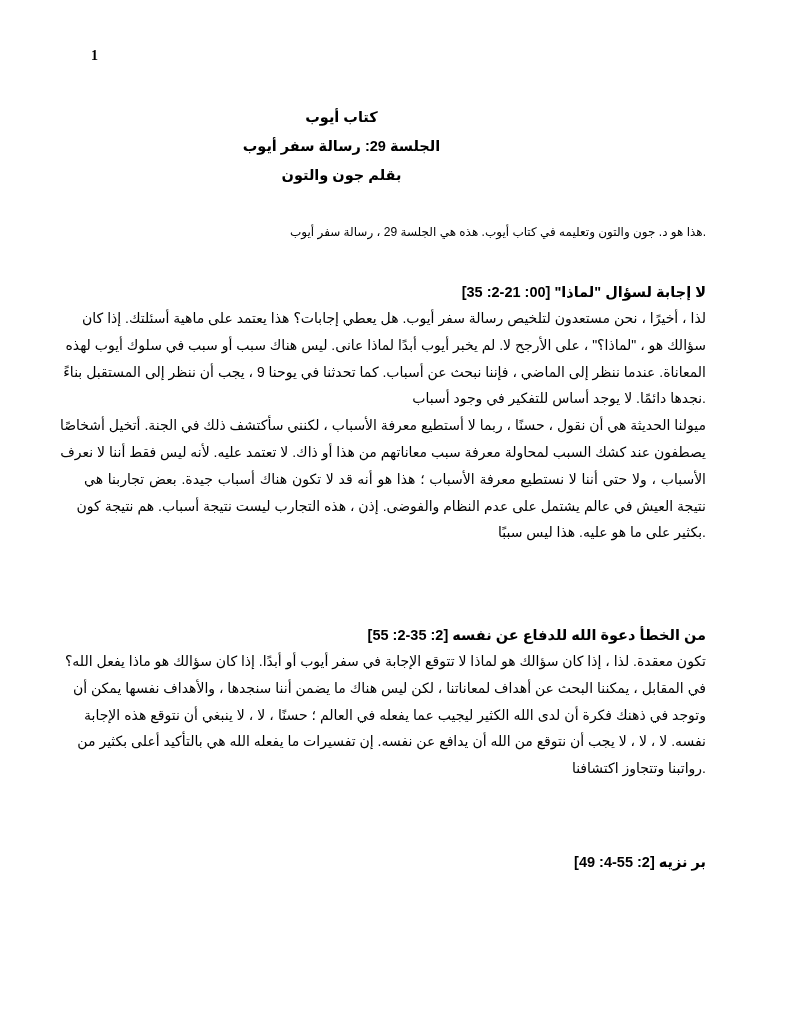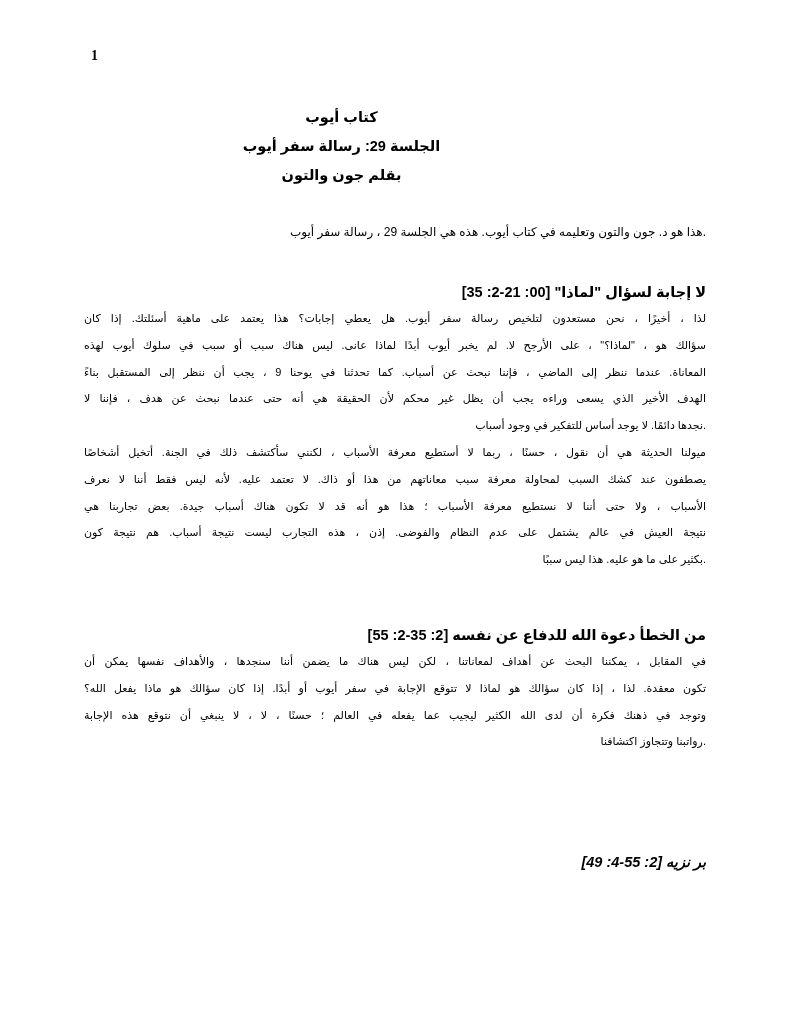--- a/index.html
+++ b/index.html
@@ -52,21 +52,21 @@
       direction: rtl;
     }
     .heading {
       font-size: 14.5px;
       font-weight: bold;
       line-height: 26px;
       text-align: right;
       white-space: nowrap;
     }
     .para-line {
-      font-size: 11px;
+      font-size: 14px;
       line-height: 26.8px;
       height: 26.8px;
       white-space: nowrap;
       text-align: justify;
       text-align-last: justify;
     }
     .para-line.last {
       text-align-last: right;
     }
   </style>
@@ -83,34 +83,34 @@
     <div class="title-line">بقلم جون والتون</div>
   </div>
 
   <div class="intro">.هذا هو د. جون والتون وتعليمه في كتاب أيوب. هذه هي الجلسة 29 ، رسالة سفر أيوب</div>
 
   <div class="section" style="top: 279px;">
     <div class="heading">لا إجابة لسؤال "لماذا" [00: 21-2: 35]</div>
     <div class="para-line">لذا ، أخيرًا ، نحن مستعدون لتلخيص رسالة سفر أيوب. هل يعطي إجابات؟ هذا يعتمد على ماهية أسئلتك. إذا كان</div>
     <div class="para-line">سؤالك هو ، "لماذا؟" ، على الأرجح لا. لم يخبر أيوب أبدًا لماذا عانى. ليس هناك سبب أو سبب في سلوك أيوب لهذه</div>
     <div class="para-line">المعاناة. عندما ننظر إلى الماضي ، فإننا نبحث عن أسباب. كما تحدثنا في يوحنا 9 ، يجب أن ننظر إلى المستقبل بناءً</div>
-    <div class="para-line">الهدف الأخير الذي يسعى وراءه يجب أن يظل غير محكم لأن الحقيقة هي أنه حتى عندما نبحث عن هدف ، فإننا لا</div>
     <div class="para-line last">.نجدها دائمًا. لا يوجد أساس للتفكير في وجود أسباب</div>
     <div class="para-line">ميولنا الحديثة هي أن نقول ، حسنًا ، ربما لا أستطيع معرفة الأسباب ، لكنني سأكتشف ذلك في الجنة. أتخيل أشخاصًا</div>
     <div class="para-line">يصطفون عند كشك السبب لمحاولة معرفة سبب معاناتهم من هذا أو ذاك. لا تعتمد عليه. لأنه ليس فقط أننا لا نعرف</div>
     <div class="para-line">الأسباب ، ولا حتى أننا لا نستطيع معرفة الأسباب ؛ هذا هو أنه قد لا تكون هناك أسباب جيدة. بعض تجاربنا هي</div>
     <div class="para-line">نتيجة العيش في عالم يشتمل على عدم النظام والفوضى. إذن ، هذه التجارب ليست نتيجة أسباب. هم نتيجة كون</div>
     <div class="para-line last">.بكثير على ما هو عليه. هذا ليس سببًا</div>
   </div>
 
   <div class="section" style="top: 622px;">
     <div class="heading">من الخطأ دعوة الله للدفاع عن نفسه [2: 35-2: 55]</div>
+    <div class="para-line">تكون معقدة. لذا ، إذا كان سؤالك هو لماذا لا تتوقع الإجابة في سفر أيوب أو أبدًا. إذا كان سؤالك هو ماذا يفعل الله؟</div>
     <div class="para-line">في المقابل ، يمكننا البحث عن أهداف لمعاناتنا ، لكن ليس هناك ما يضمن أننا سنجدها ، والأهداف نفسها يمكن أن</div>
-    <div class="para-line">تكون معقدة. لذا ، إذا كان سؤالك هو لماذا لا تتوقع الإجابة في سفر أيوب أو أبدًا. إذا كان سؤالك هو ماذا يفعل الله؟</div>
     <div class="para-line">وتوجد في ذهنك فكرة أن لدى الله الكثير ليجيب عما يفعله في العالم ؛ حسنًا ، لا ، لا ينبغي أن نتوقع هذه الإجابة</div>
+    <div class="para-line">نفسه. لا ، لا ، لا يجب أن نتوقع من الله أن يدافع عن نفسه. إن تفسيرات ما يفعله الله هي بالتأكيد أعلى بكثير من</div>
     <div class="para-line last">.رواتبنا وتتجاوز اكتشافنا</div>
   </div>
 
-  <div class="section" style="top: 849px; font-style: italic;">
+  <div class="section" style="top: 849px;">
     <div class="heading">بر نزيه [2: 55-4: 49]</div>
   </div>
 
 </div>
 
 </body></html>

